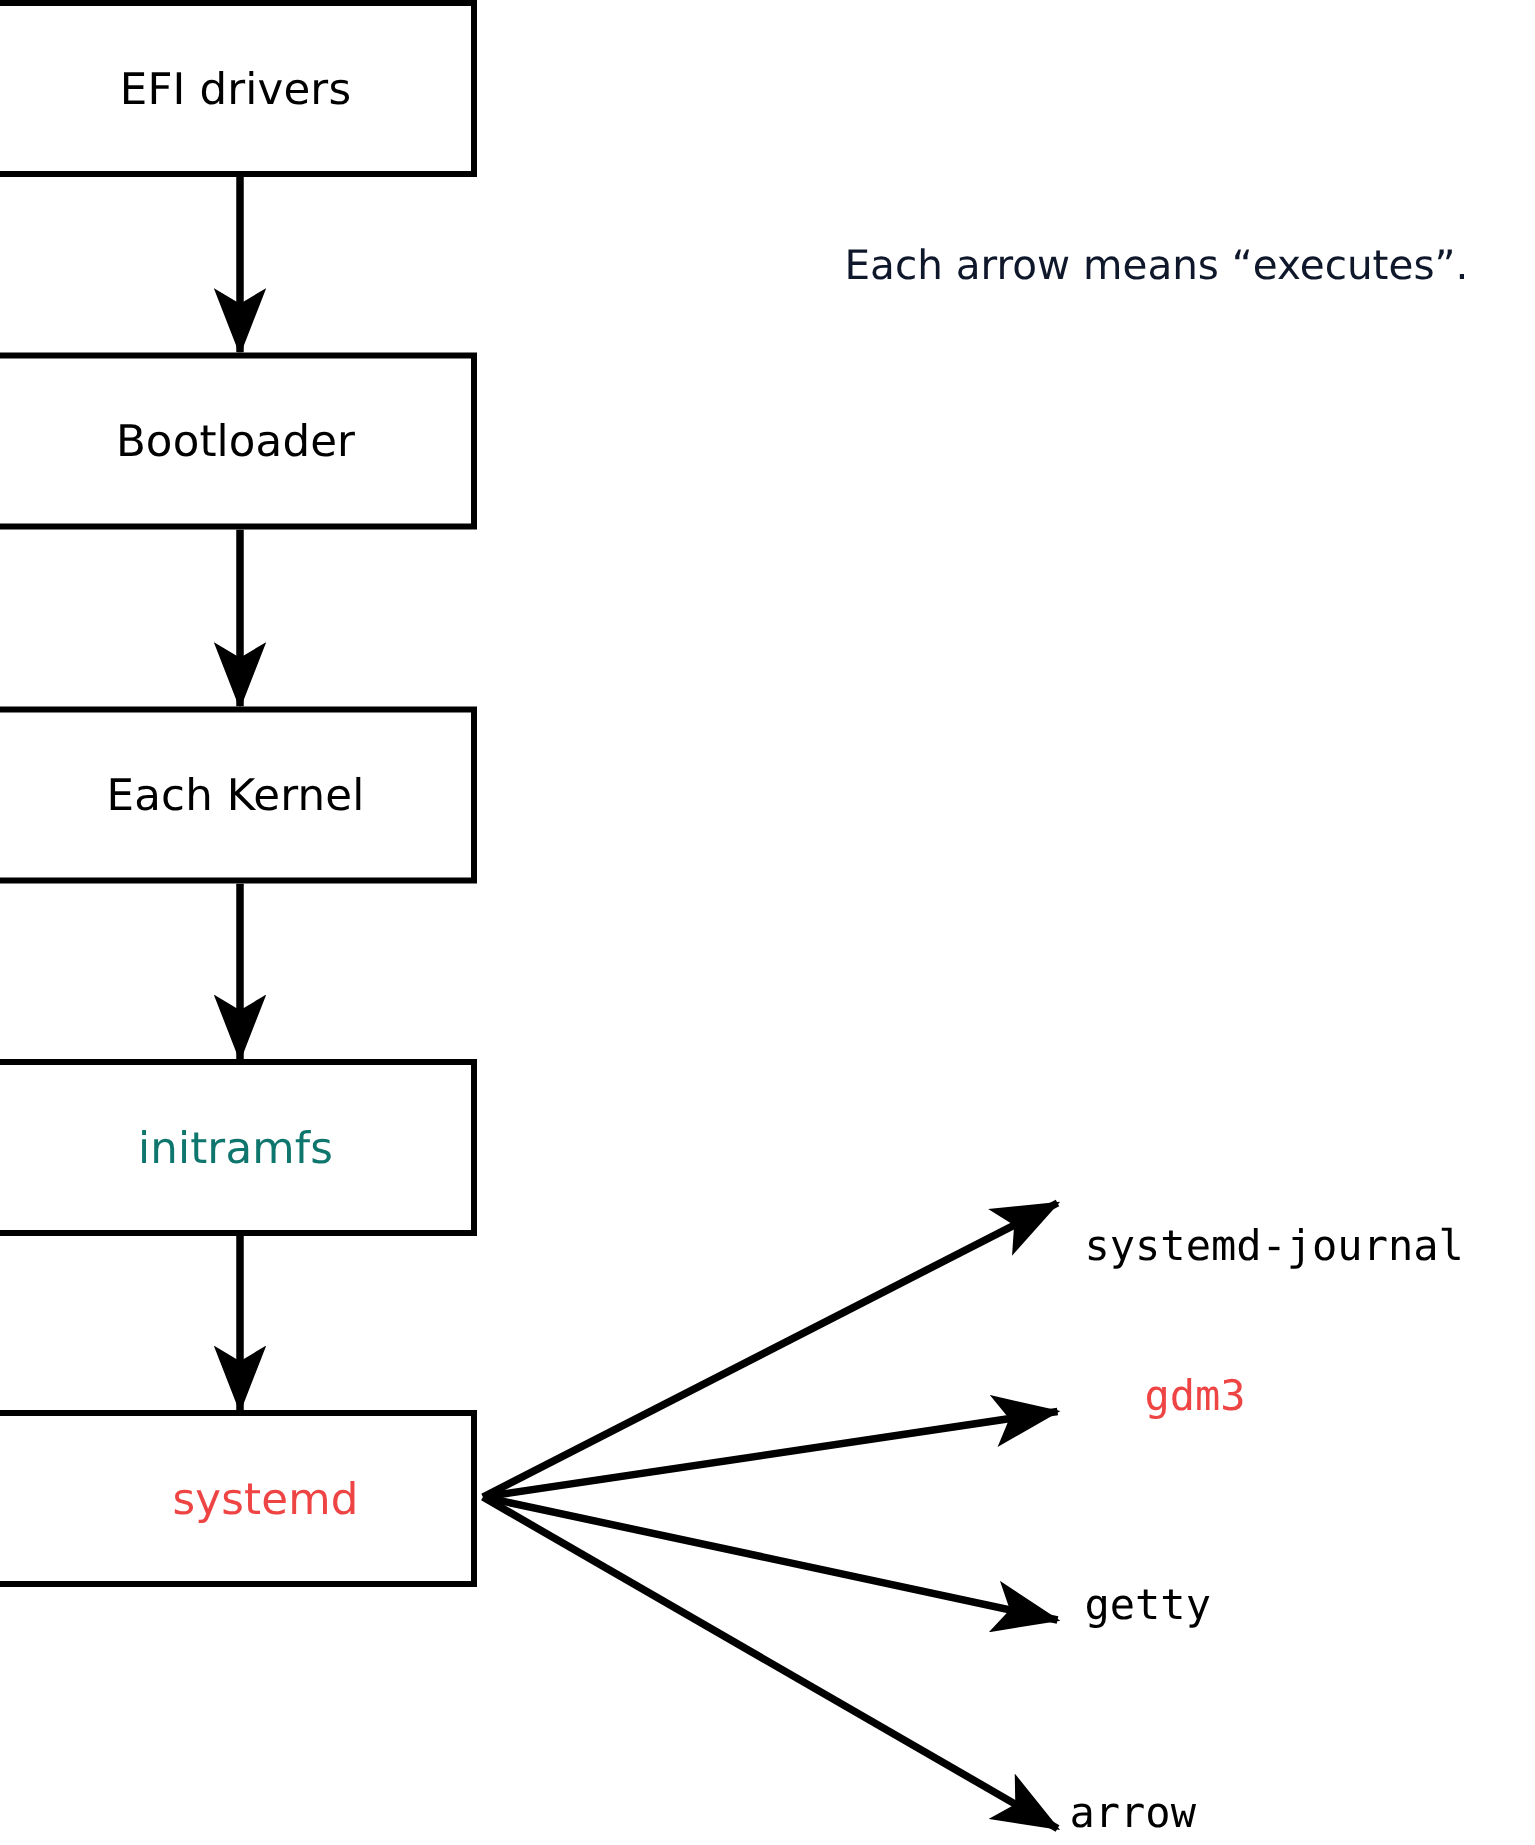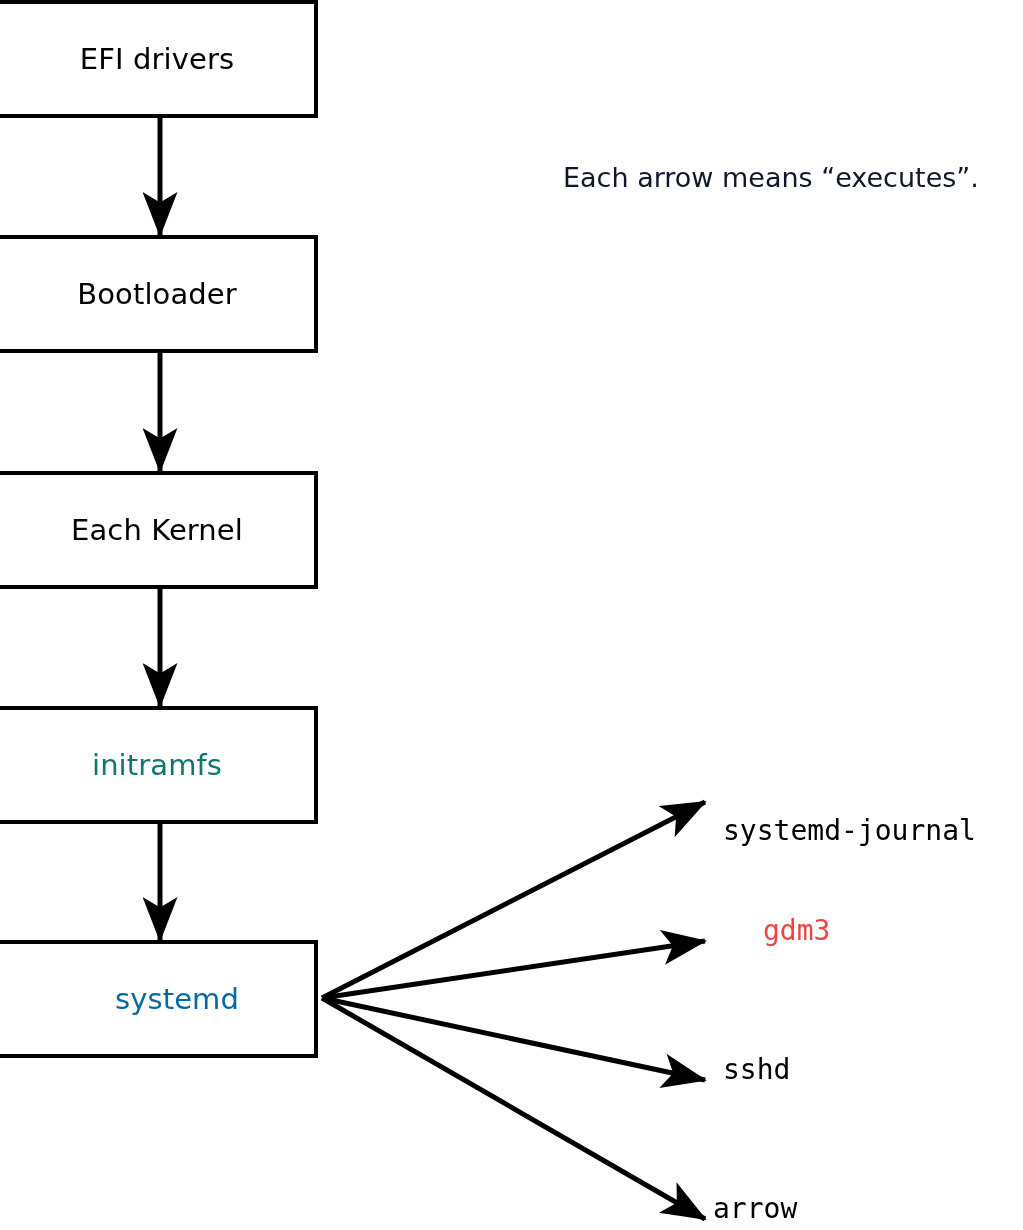--- a/index.html
+++ b/index.html
@@ -93,26 +93,26 @@
       <div class="node-box" style="left: -4px; top: 235px; width: 322px; height: 118px; border-color: rgb(0, 0, 0); background: rgb(255, 255, 255);">
         <span class="node-label" style="color: rgb(0, 0, 0);">Bootloader</span>
       </div>
       <div class="node-box" style="left: -4px; top: 471px; width: 322px; height: 118px; border-color: rgb(0, 0, 0); background: rgb(255, 255, 255);">
         <span class="node-label" style="color: rgb(0, 0, 0);">Each Kernel</span>
       </div>
       <div class="node-box" style="left: -4px; top: 706px; width: 322px; height: 118px; border-color: rgb(0, 0, 0); background: rgb(255, 255, 255);">
         <span class="node-label" style="color: #0f766e;">initramfs</span>
       </div>
       <div class="node-box" style="left: -4px; top: 940px; width: 322px; height: 118px; border-color: rgb(0, 0, 0); background: rgb(255, 255, 255);">
-        <span class="node-label" style="color: #0369a1; margin-left: 40px;">systemd</span>
+        <span class="node-label" style="color: #ef4444; margin-left: 40px;">systemd</span>
       </div>
     </div>
 
   <div id="leaves">
       <div class="leaf-label" style="left: 723px; top: 777px; color: rgb(0, 0, 0); margin-top: 40px;">systemd-journal</div>
       <div class="leaf-label" style="left: 723px; top: 917px; color: #ef4444; margin-left: 40px;">gdm3</div>
-      <div class="leaf-label" style="left: 723px; top: 1056px; color: rgb(0, 0, 0);">sshd</div>
+      <div class="leaf-label" style="left: 723px; top: 1056px; color: rgb(0, 0, 0);">getty</div>
       <div class="leaf-label" style="left: 713px; top: 1195px; color: rgb(0, 0, 0);">arrow</div>
     </div>
 
   <div class="caption-text" id="caption" style="left: 563px; top: 164px; color: #0f172a; text-align: center;">Each arrow means “executes”.</div>
 
 </div>
 
 </body></html>

